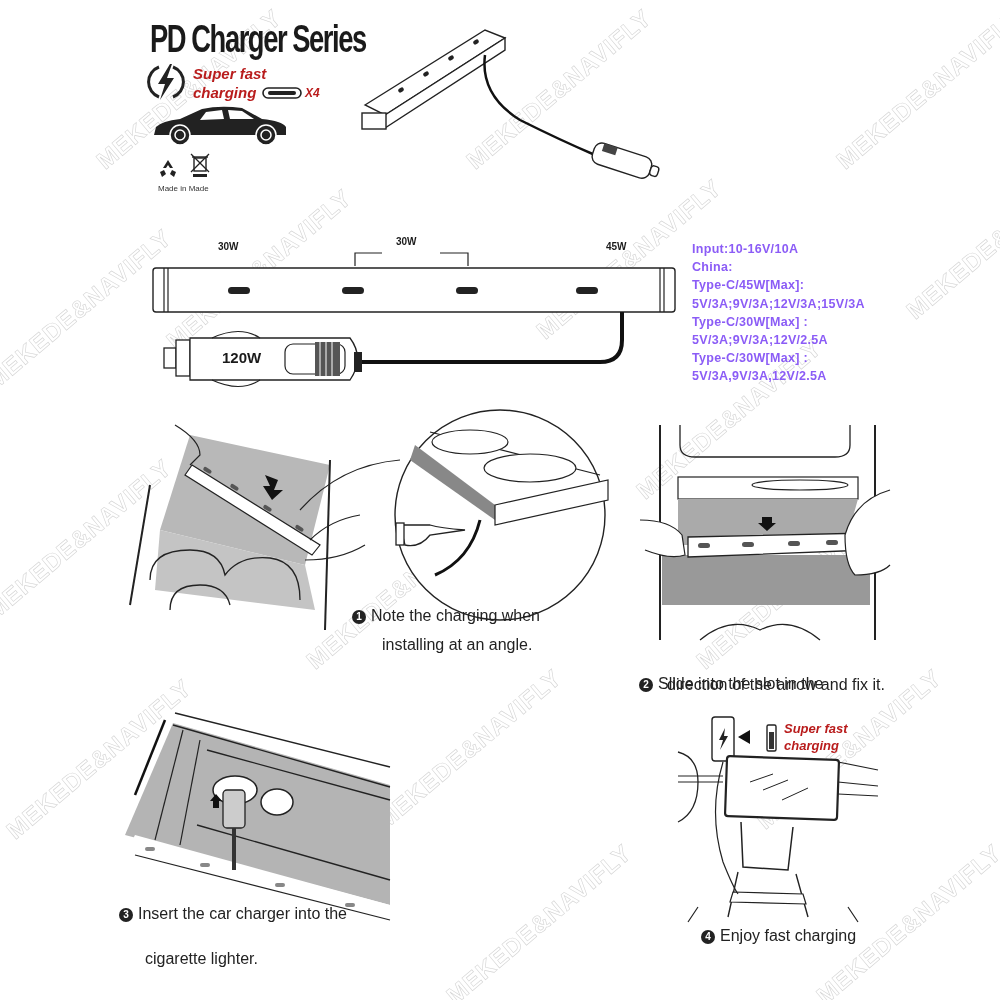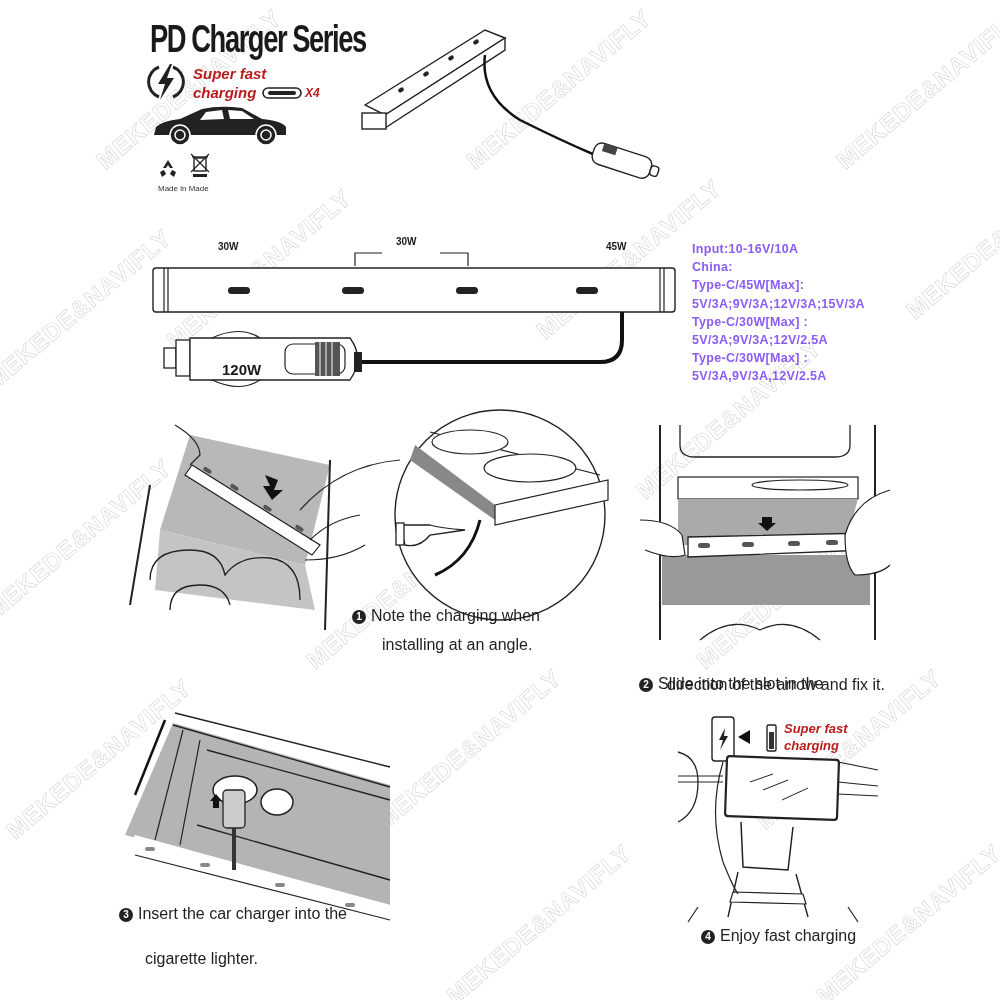--- a/index.html
+++ b/index.html
@@ -109,21 +109,21 @@
   <path d="M40 98 L200 98 Q215 118 200 140 L40 140 Z" fill="#fff" stroke="#222" stroke-width="1.3"></path>
   <path d="M62 98 Q90 85 110 98" fill="none" stroke="#222" stroke-width="1.2"></path>
   <path d="M62 140 Q90 153 110 140" fill="none" stroke="#222" stroke-width="1.2"></path>
   <rect x="135" y="104" width="60" height="30" rx="8" fill="#fff" stroke="#222" stroke-width="1.2"></rect>
   <rect x="165" y="102" width="25" height="34" fill="#555"></rect>
   <line x1="170" y1="102" x2="170" y2="136" stroke="#fff" stroke-width="1"></line>
   <line x1="176" y1="102" x2="176" y2="136" stroke="#fff" stroke-width="1"></line>
   <line x1="182" y1="102" x2="182" y2="136" stroke="#fff" stroke-width="1"></line>
   <rect x="204" y="112" width="8" height="20" fill="#222"></rect>
 </svg>
-<div class="abs watt" style="left:222px;top:349px;font-size:15px;margin-top:12px;">120W</div>
+<div class="abs watt" style="left:222px;top:349px;font-size:15px;">120W</div>
 
 <div class="abs spec">
   <div>Input:10-16V/10A</div>
   <div>China:</div>
   <div>Type-C/45W[Max]:</div>
   <div>5V/3A;9V/3A;12V/3A;15V/3A</div>
   <div>Type-C/30W[Max] :</div>
   <div>5V/3A;9V/3A;12V/2.5A</div>
   <div>Type-C/30W[Max] :</div>
   <div>5V/3A,9V/3A,12V/2.5A</div>

